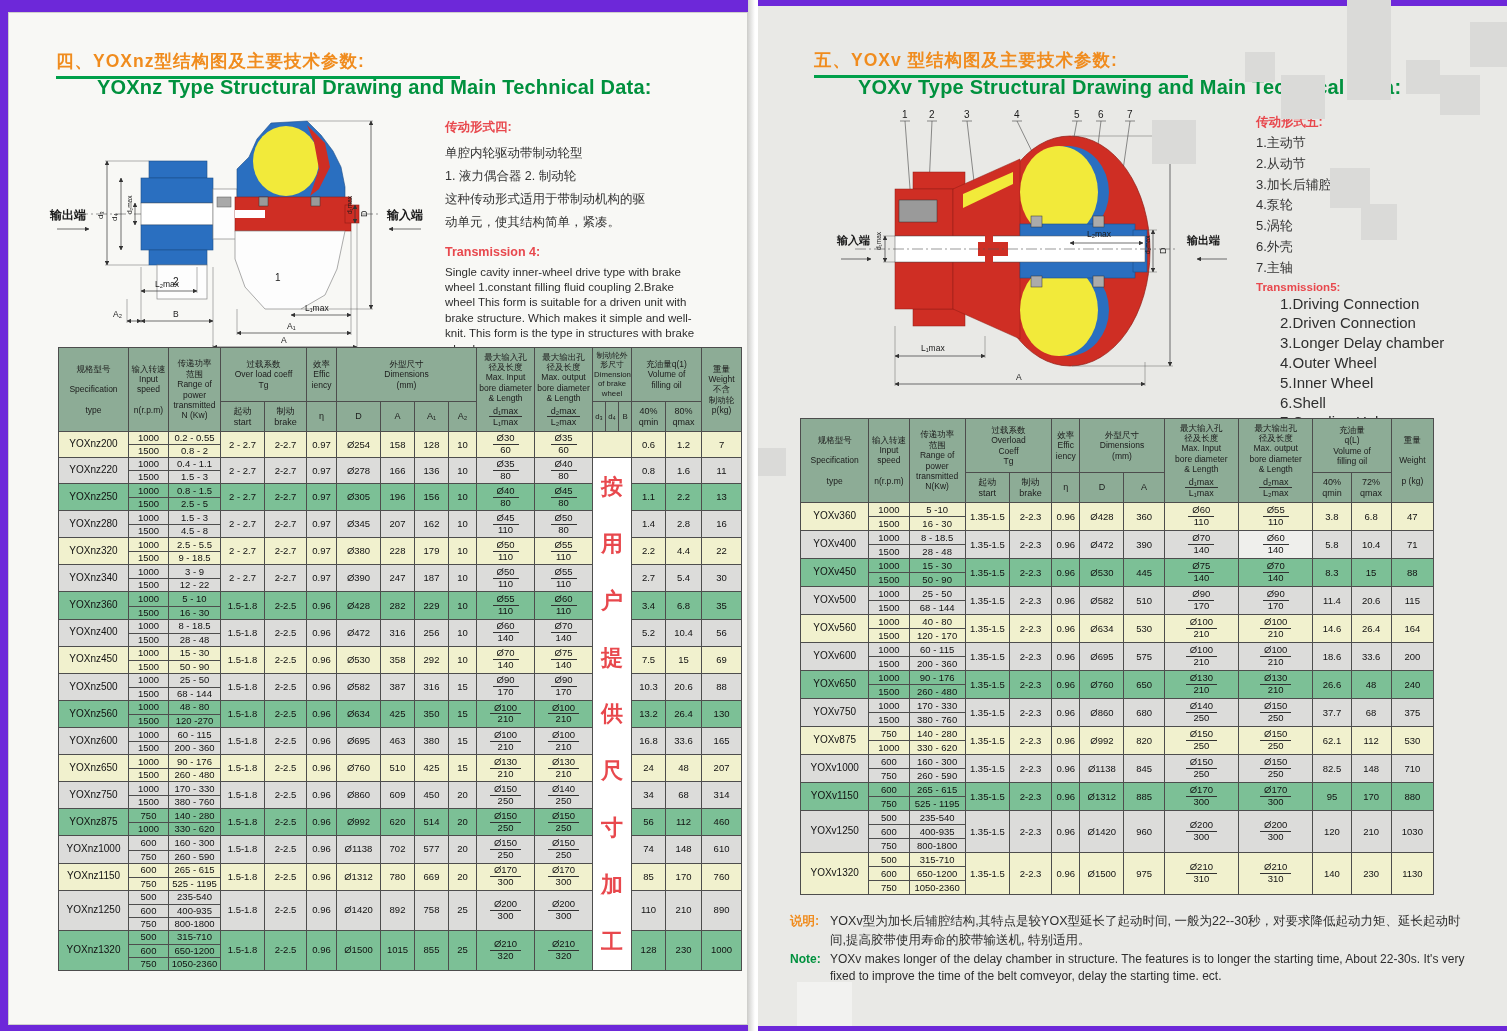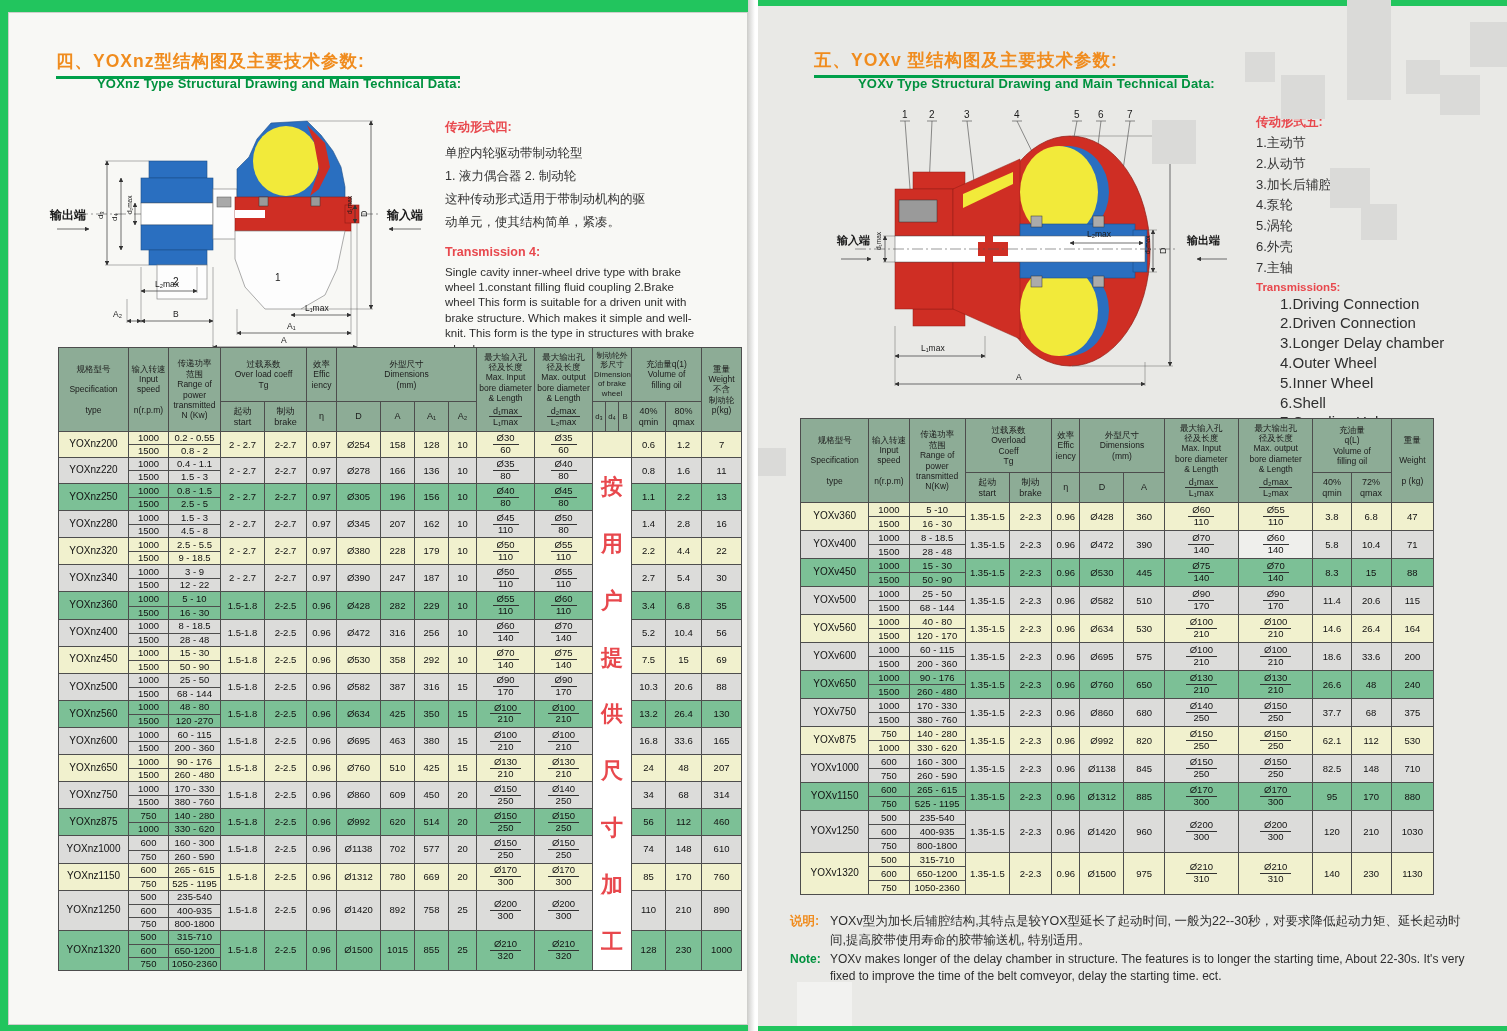--- a/index.html
+++ b/index.html
@@ -1,30 +1,30 @@
 <!DOCTYPE html>
 <html><head>
 <meta charset="utf-8">
 <style>
   * { margin:0; padding:0; box-sizing:border-box; }
   body { background:#fff; font-family:"Liberation Sans", sans-serif; }
-  .canvas { position:relative; width:1507px; height:1031px; background:#22c55e; overflow:hidden;padding-left:11px; }
+  .canvas { position:relative; width:1507px; height:1031px; background:#6d28d9; overflow:hidden;padding-left:11px; }
 
   .page { position:absolute; }
   .page-left { left:8px; top:12px; width:740px; height:1013px; background:#f8f8f5; border:1px solid #cfcfcc; }
   .page-right { left:758px; top:6px; width:749px; height:1020px; background:#e9e9e6; }
   .fold { position:absolute; left:748px; top:0; width:10px; height:1031px;
           background:linear-gradient(90deg,#d2d2d0,#ffffff 70%); }
 
   .decor { position:absolute; background:#dadad8; }
   .decor.lite { background:#f2f2f0; }
 
   .title-zh { position:absolute; font-size:17.5px; font-weight:bold; color:#f08c1e;
               border-bottom:3px solid #00a04a; padding:0 95px 3px 0; letter-spacing:1px; }
-  .title-en { position:absolute; font-size:13px; font-weight:bold; color:#00913e; letter-spacing:.2px; }
+  .title-en { position:absolute; font-size:20px; font-weight:bold; color:#00913e; letter-spacing:.2px; }
 
   .red-cap { font-size:12.5px; font-weight:bold; color:#e8484d; margin-bottom:6px; }
   .zh-lines div { font-size:12.5px; color:#333; line-height:1.85; }
   .en-par { font-size:11.5px; color:#2e2e2e; line-height:1.34; }
   .trans-block { position:absolute; width:258px; }
   .parts-block { position:absolute; width:220px; }
   .parts-zh div { font-size:13px; color:#333; line-height:1.6; }
   .parts-en div { font-size:15px; color:#2e2e2e; line-height:1.32;margin-left:24px; }
   .parts-block .red-cap2 { font-size:11.5px; font-weight:bold; color:#e8484d; margin:2px 0 1px; }
 

